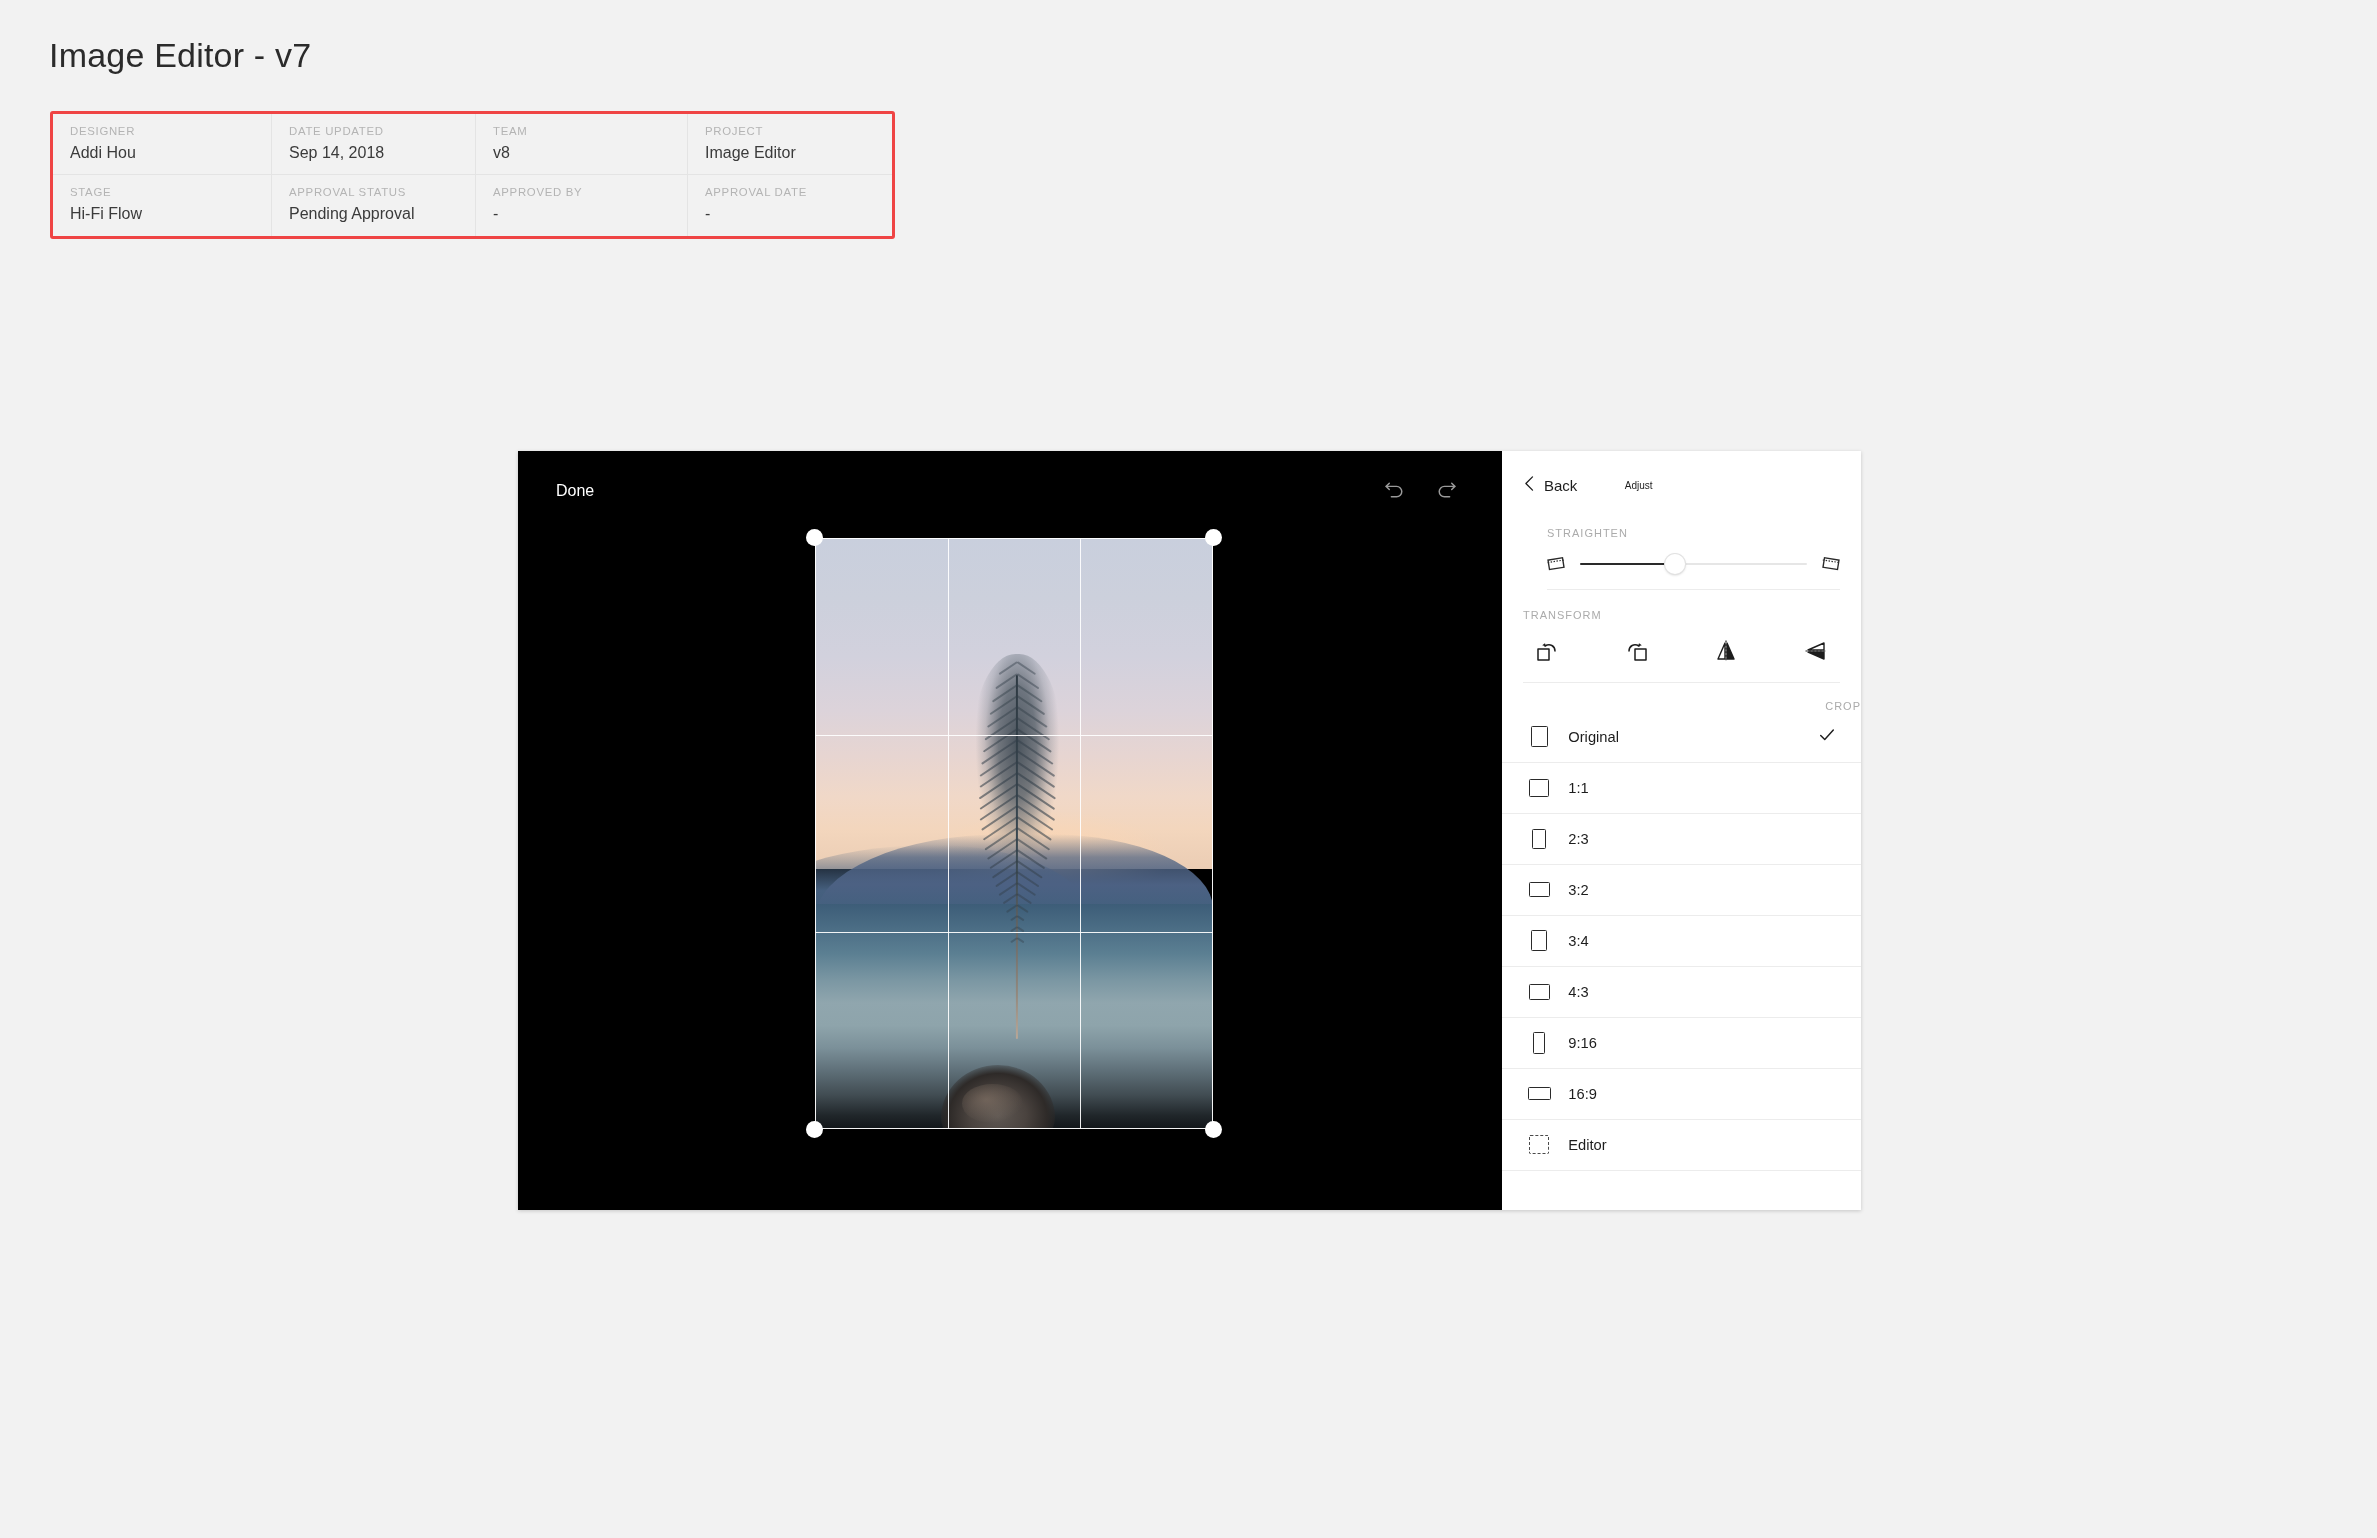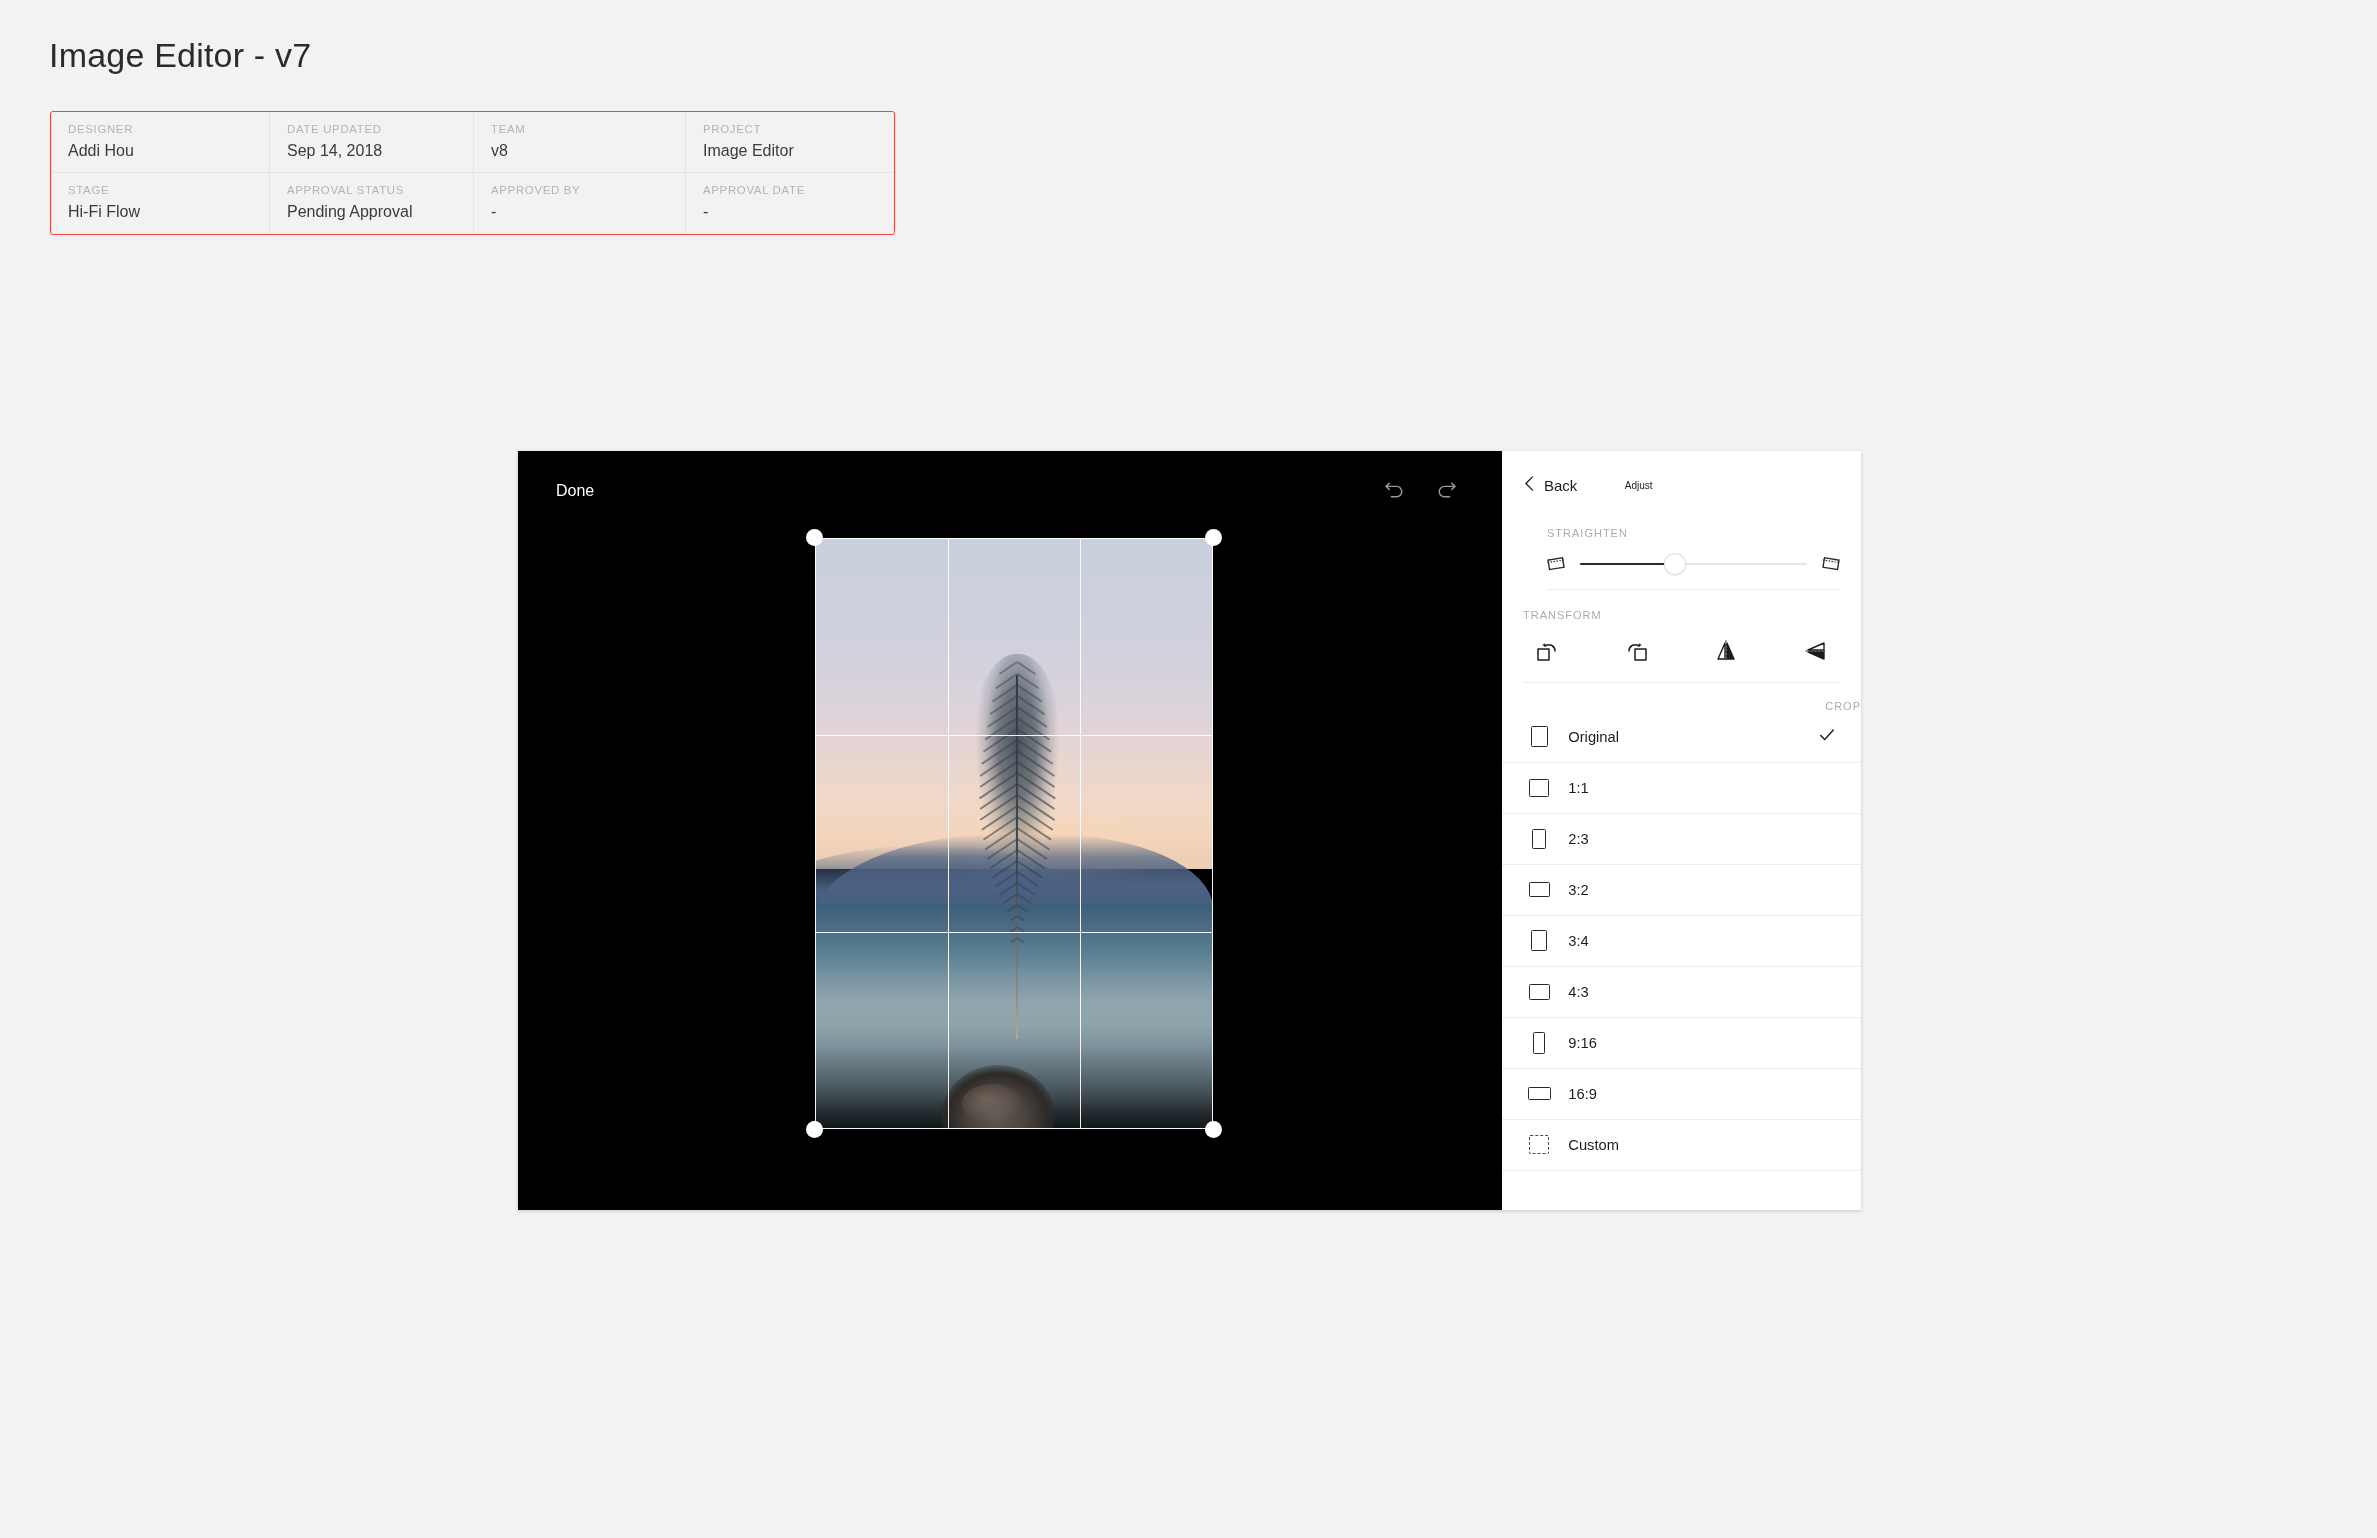--- a/index.html
+++ b/index.html
@@ -18,21 +18,21 @@
     font-weight: 400;
     color: #2b2b2b;
     letter-spacing: 0.2px;
   }
 
   
   #meta-table {
     position: absolute;
     left: 50px; top: 111px;
     width: 845px;
-    border: 1px solid #ef4444;
+    border: 3px solid #ef4444;
     border-radius: 2.9px;
     background: #f2f2f2;
   }
   .meta-row { display: flex; height: 61px; }
   .meta-row.first { border-bottom: 1px solid #e4e4e4; }
   .meta-cell {
     flex: 0 0 auto;
     padding: 10.5px 0 0 17px;
     border-right: 1px solid #e4e4e4;
   }
@@ -601,20 +601,20 @@
           <div class="crop-item">
             <div class="crop-icon-box">
               <div class="ratio-shape" style="width: 23px; height: 12.4px;"></div>
             </div>
             <div class="crop-label">16:9</div>
           </div>
           <div class="crop-item">
             <div class="crop-icon-box">
               <div class="ratio-shape dashed" style="width: 20px; height: 19px;"></div>
             </div>
-            <div class="crop-label">Custom</div>
+            <div class="crop-label">Editor</div>
           </div>
         </div>
     </div>
 
   </div>
 </div>
 
 
 </body></html>

